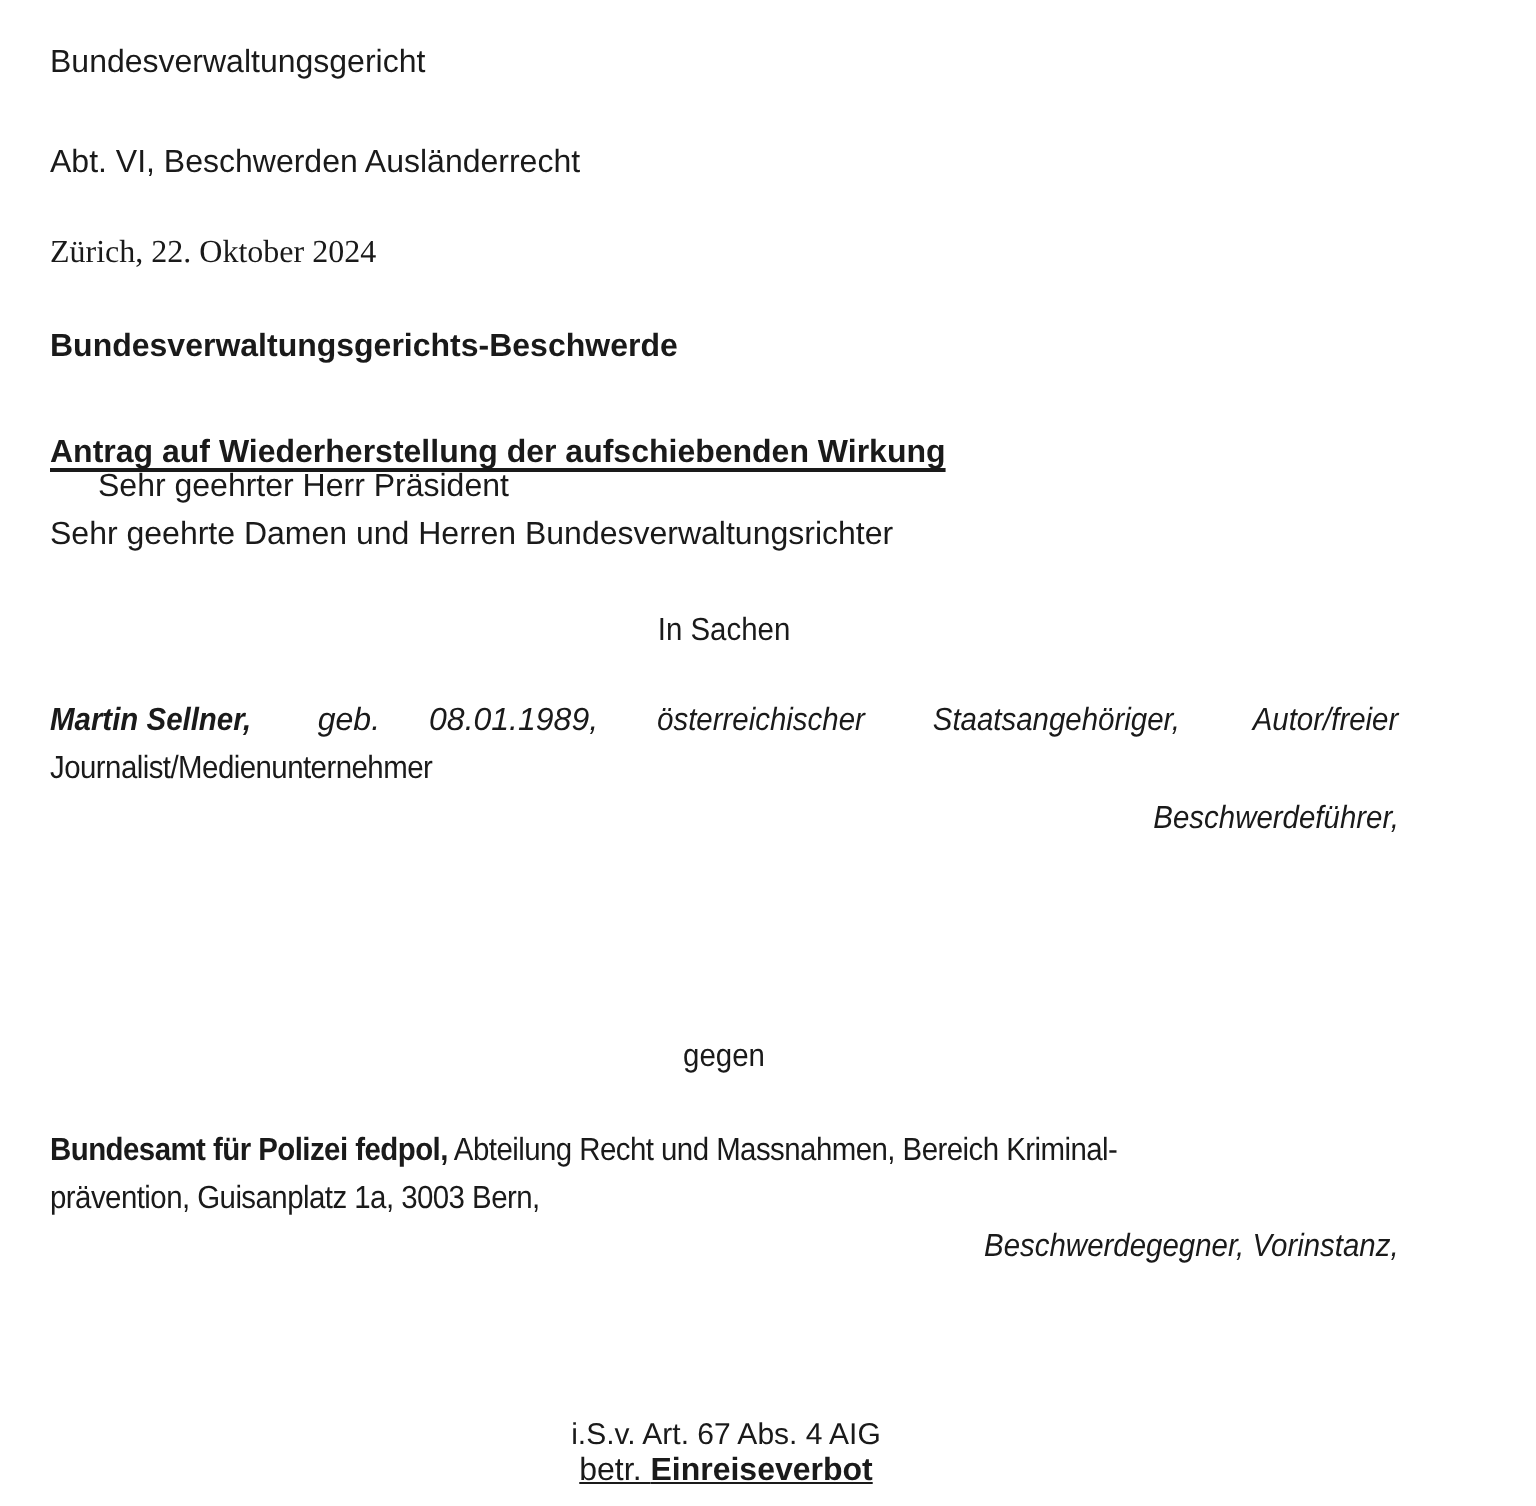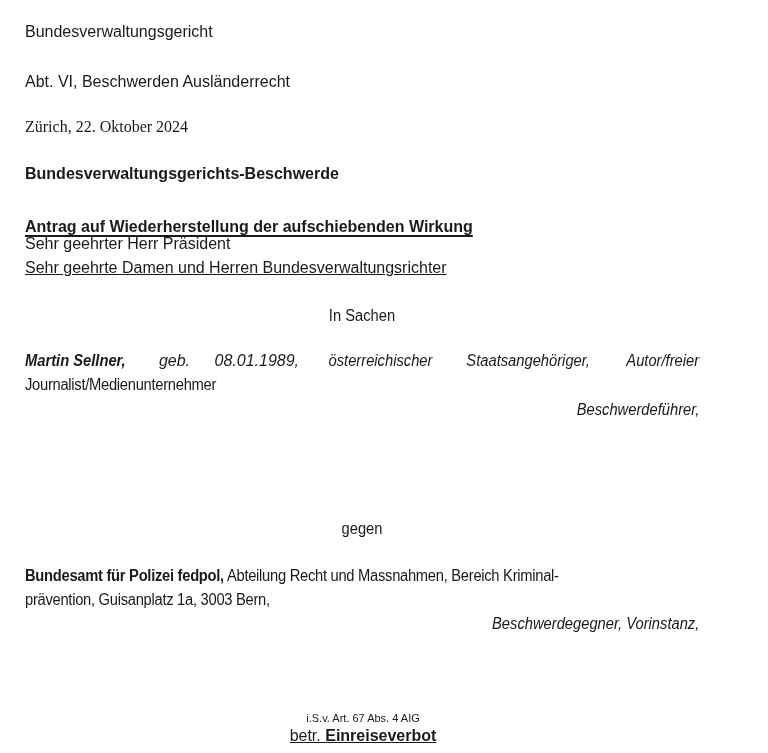--- a/index.html
+++ b/index.html
@@ -54,22 +54,22 @@
 <body>
 
 <div class="line left" style="top:22px;">Bundesverwaltungsgericht</div>
 <div class="line left" style="top:46px;margin-top:26px;">Abt. VI, Beschwerden Ausländerrecht</div>
 
 <div class="line left" style="top:117px;font-family:Liberation Serif, serif;">Zürich, 22. Oktober 2024</div>
 
 <div class="line left bold" style="top:164px;">Bundesverwaltungsgerichts-Beschwerde</div>
 <div class="line left bold underline" style="top:197px;margin-top:20px;">Antrag auf Wiederherstellung der aufschiebenden Wirkung</div>
 
-<div class="line left" style="top:234px;">Sehr geehrter Herr Präsident</div>
-<div class="line left" style="top:258px;text-decoration:underline;">Sehr geehrte Damen und Herren Bundesverwaltungsrichter</div>
+<div class="line left" style="top:234px;margin-left:24px;">Sehr geehrter Herr Präsident</div>
+<div class="line left" style="top:258px;">Sehr geehrte Damen und Herren Bundesverwaltungsrichter</div>
 
 <div class="center" style="top:306px; left:320px; width:84px; transform:scaleX(0.92);">In Sachen</div>
 
 <div class="justify-row" style="top:351px;font-style:italic;">
   <span class="bold" style="transform:scaleX(0.92); transform-origin:left center;">Martin Sellner,</span>
   <span>geb.</span>
   <span>08.01.1989,</span>
   <span style="transform:scaleX(0.92);">österreichischer</span>
   <span style="transform:scaleX(0.92);">Staatsangehöriger,</span>
   <span style="transform:scaleX(0.92); transform-origin:right center;">Autor/freier</span>
@@ -77,13 +77,13 @@
 <div class="line left narrow" style="top:375px;">Journalist/Medienunternehmer</div>
 <div class="right-align italic narrow-right" style="top:400px;">Beschwerdeführer,</div>
 
 <div class="center" style="top:519px; left:335px; width:54px; transform:scaleX(0.92);">gegen</div>
 
 <div class="line left narrow" style="top:566px;"><span class="bold">Bundesamt für Polizei fedpol,</span><span> Abteilung Recht und Massnahmen, Bereich Kriminal-</span></div>
 <div class="line left narrow" style="top:590px;">prävention, Guisanplatz 1a, 3003 Bern,</div>
 <div class="right-align italic narrow-right" style="top:614px;">Beschwerdegegner, Vorinstanz,</div>
 
 <div class="center" style="top:726px; left:278px; width:170px;text-decoration:underline;"><span>betr. </span><span class="bold">Einreiseverbot</span></div>
-<div class="center" style="top:708px; left:268px; width:190px; font-size:11px;">i.S.v. Art. 67 Abs. 4 AIG</div>
+<div class="center" style="top:708px; left:268px; width:190px; font-size:15px;">i.S.v. Art. 67 Abs. 4 AIG</div>
 
 </body></html>

